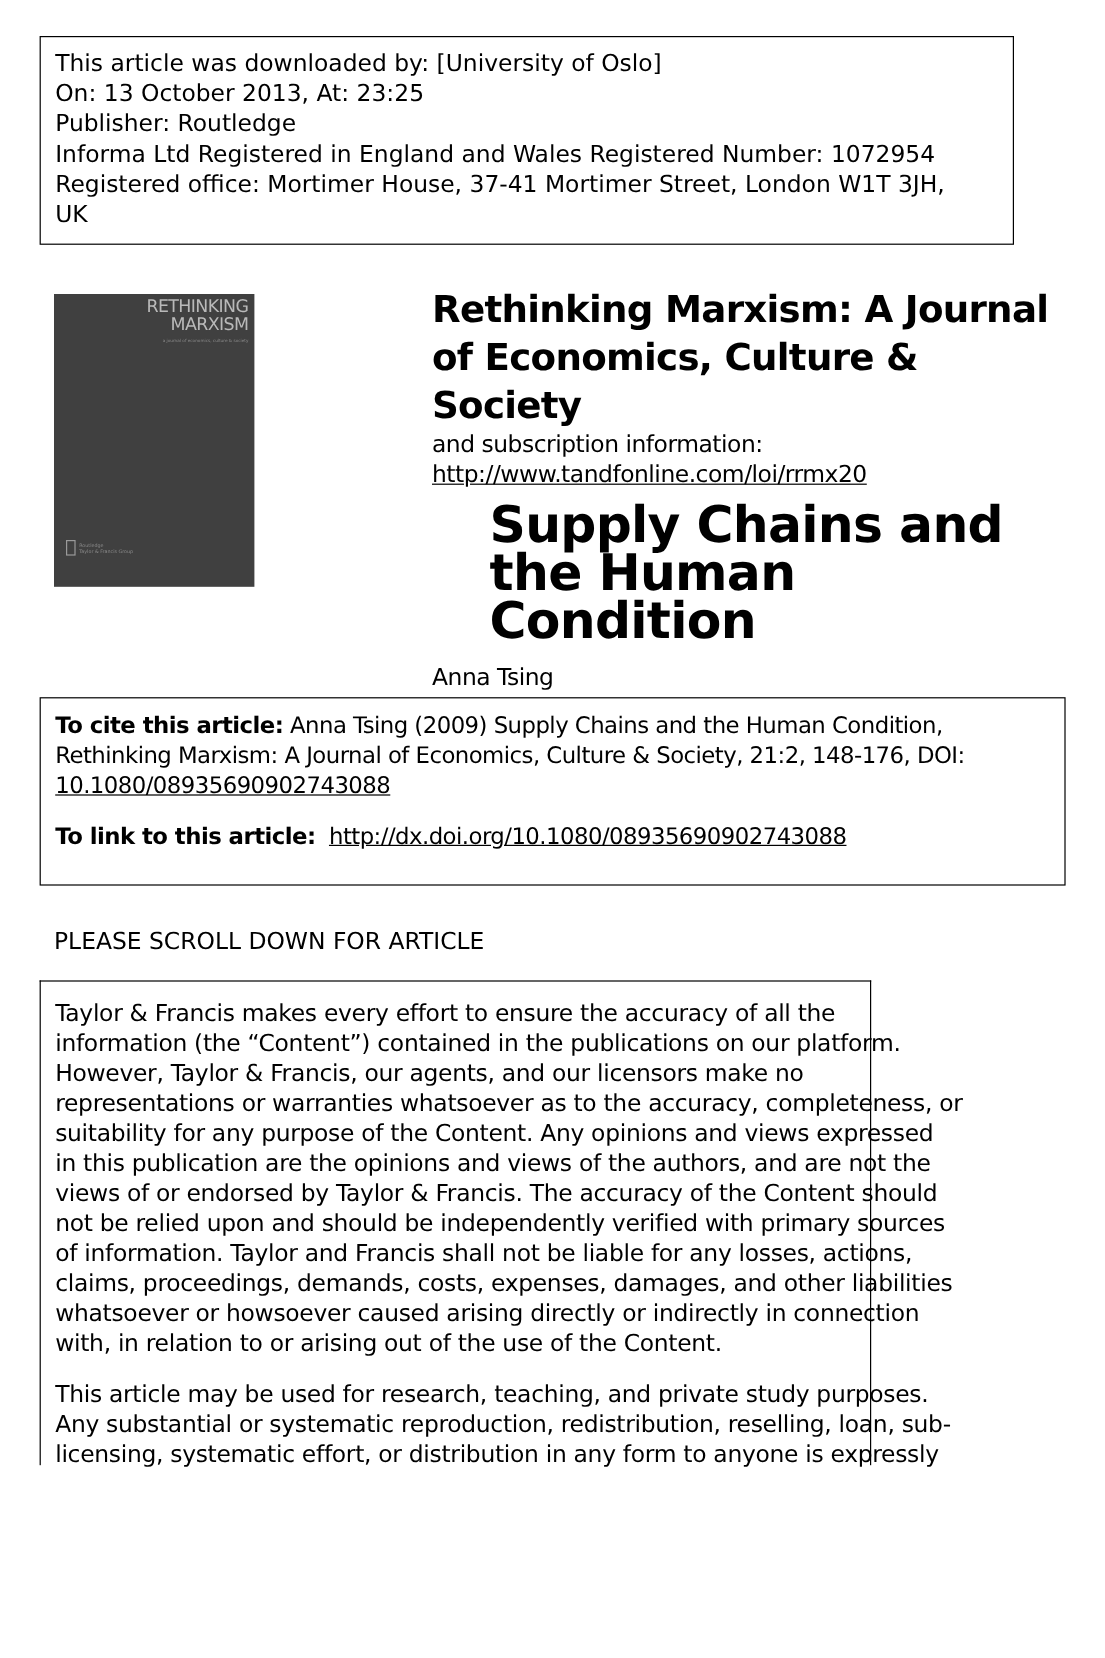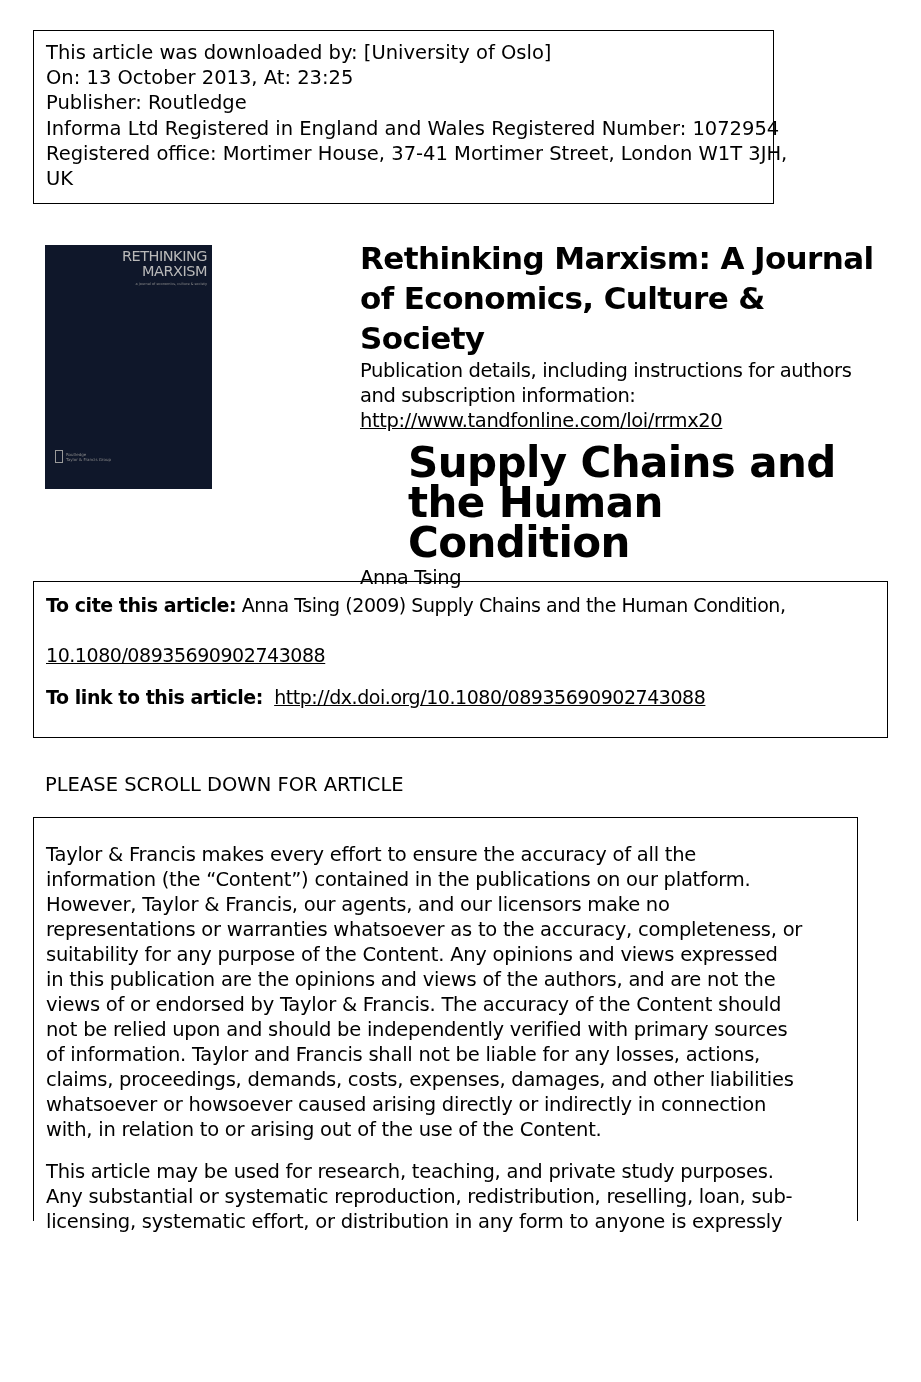--- a/index.html
+++ b/index.html
@@ -3,26 +3,26 @@
 <meta charset="utf-8">
 <style>
   html, body { margin: 0; padding: 0; background: #ffffff; }
   body {
     width: 921px; height: 1382px; position: relative; overflow: hidden;
     font-family: "DejaVu Sans", sans-serif; color: #000;
   }
   .box {
     position: absolute; border: 1.5px solid #000; box-sizing: border-box;
   }
-  #dl-box { left: 33px; top: 30px; width: 741px; height: 174px; padding: 9px 0 0 12px; }
+  #dl-box { left: 33px; top: 30px; width: 812px; height: 174px; padding: 9px 0 0 12px; }
   #dl-box .line { font-size: 19.5px; line-height: 25.2px; white-space: nowrap; }
 
   #cover {
     position: absolute; left: 45px; top: 245px; width: 167px; height: 244px;
-    background: #0f172a; overflow: hidden;
+    background: #404040; overflow: hidden;
   }
   #cover .c-title {
     position: absolute; right: 5px; top: 4px; text-align: right; color: #b9b9b9;
     font-family: "DejaVu Sans", sans-serif; font-size: 14.5px; line-height: 15px; letter-spacing: -0.5px;
   }
   #cover .c-sub {
     position: absolute; right: 5px; top: 37px; color: #8a8a8a; font-size: 3.5px; white-space: nowrap;
   }
   #cover .c-logo {
     position: absolute; left: 10px; top: 205px; width: 8px; height: 13px; border: 1.5px solid #9a9a9a; box-sizing: border-box;
@@ -38,21 +38,21 @@
   .a-title { font-weight: bold; font-size: 42px; line-height: 40px; letter-spacing: -0.6px; margin-top: 10px; margin-left: 48px; }
 
   #cite-box { left: 33px; top: 581px; width: 855px; height: 157px; padding: 11px 0 0 12px; }
   #cite-box .txt { font-size: 19px; line-height: 25px; letter-spacing: -0.45px; }
   #cite-box b { font-weight: bold; }
   #cite-box .link-row { margin-top: 17px; }
 
   #scroll-note { position: absolute; left: 45px; top: 773px; font-size: 19.5px; line-height: 24px; }
 
   #disc-box {
-    left: 33px; top: 817px; width: 825px; height: 404px; padding: 24px 0 0 12px;
+    left: 33px; top: 817px; width: 693px; height: 404px; padding: 14px 0 0 12px;
     border-bottom: none;
   }
   #disc-box p { margin: 0; font-size: 19.5px; line-height: 25px; letter-spacing: -0.25px; width: 835px; }
   #disc-box p + p { margin-top: 17px; }
 </style>
 </head>
 <body>
 
 <div class="box" id="dl-box">
   <div class="line">This article was downloaded by: [University of Oslo]</div>
@@ -75,37 +75,36 @@
     <div>Taylor &amp; Francis Group</div>
   </div>
 </div>
 
 <div id="journal">
   <div class="j-title">
     <div>Rethinking Marxism: A Journal</div>
     <div>of Economics, Culture &amp; Society</div>
   </div>
   <div class="j-text">
-    <div>Publication details, including instructions for authors</div>
     <div>and subscription information:</div>
     <a class="link">http://www.tandfonline.com/loi/rrmx20</a>
   </div>
   <div class="a-title">
     <div>Supply Chains and the Human</div>
     <div>Condition</div>
   </div>
-  <div class="j-text" style="margin-top:2px">
+  <div class="j-text" style="margin-top:14px">
     <div>Anna Tsing</div>
   </div>
 </div>
 
 <div class="box" id="cite-box">
   <div class="txt">
     <b>To cite this article:</b><span> Anna Tsing (2009) Supply Chains and the Human Condition,</span><br>
-    <br>
+    <span>Rethinking Marxism: A Journal of Economics, Culture &amp; Society, 21:2, 148-176, DOI:</span><br>
     <a class="link">10.1080/08935690902743088</a>
   </div>
   <div class="txt link-row">
     <b>To link to this article:</b>&nbsp;&nbsp;<a class="link">http://dx.doi.org/10.1080/08935690902743088</a>
   </div>
 </div>
 
 <div id="scroll-note">PLEASE SCROLL DOWN FOR ARTICLE</div>
 
 <div class="box" id="disc-box">

